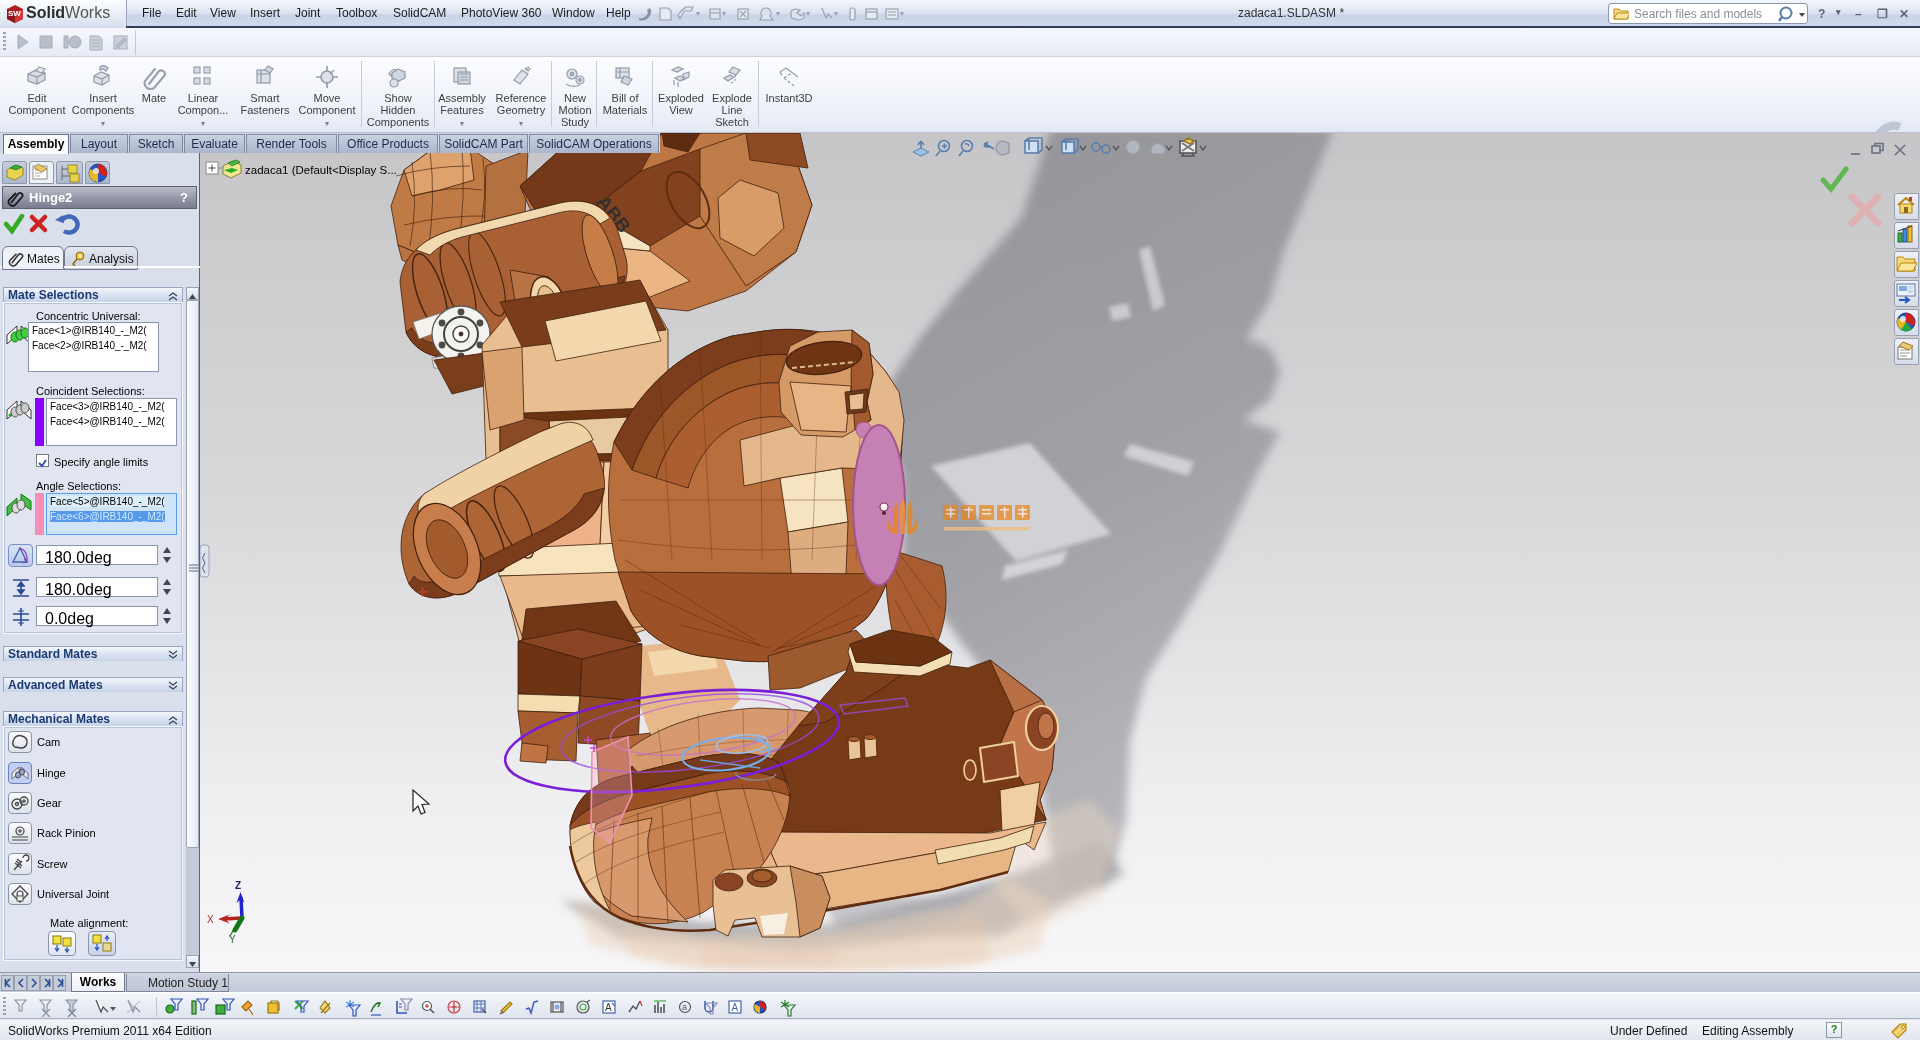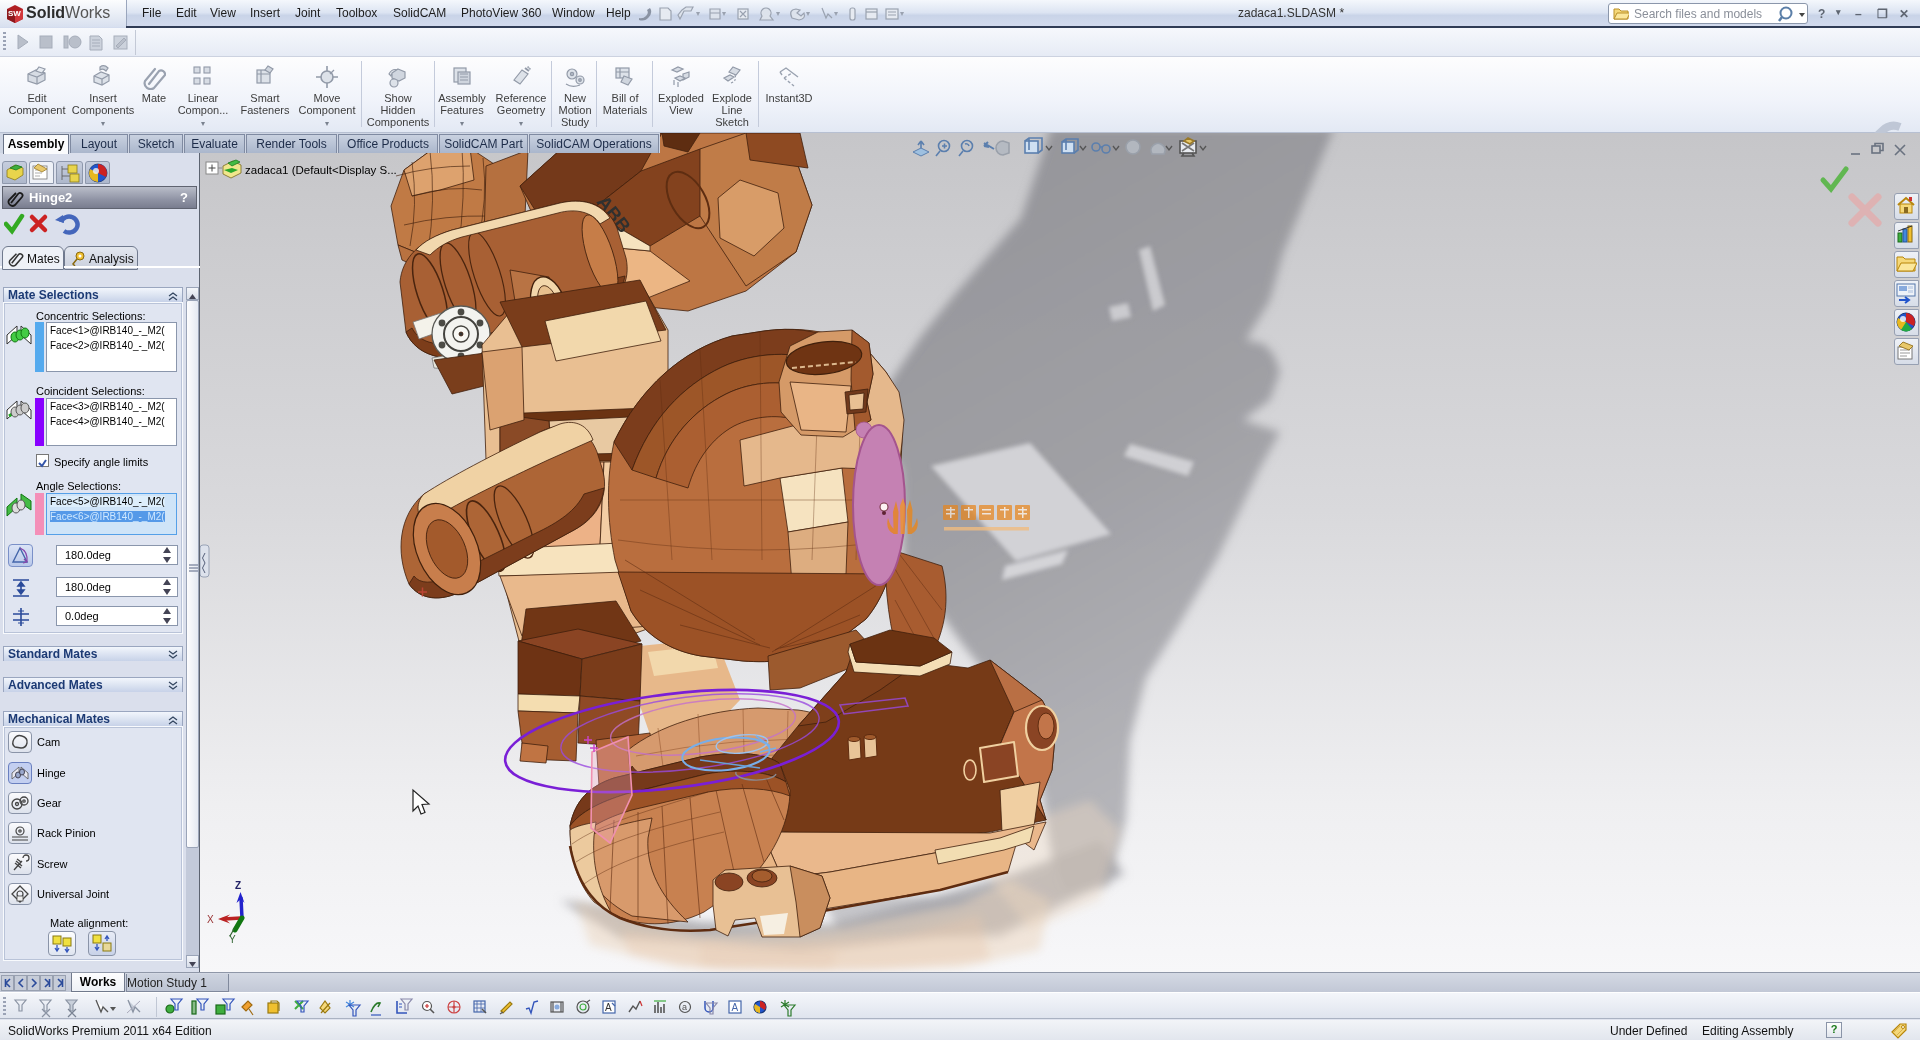--- a/index.html
+++ b/index.html
@@ -34,21 +34,21 @@
 .pmtab { position:absolute; top:8px; width:25px; height:23px; background:linear-gradient(#c6cddd,#aeb8cc); border:1px solid #8e98ac; border-radius:3px 3px 0 0;}
 .pmtab.active { background:#eef1f7; }
 #hingebar { position:absolute; left:2px; top:33px; width:195px; height:23px; background:linear-gradient(#b9bdc9,#8f93a4 60%,#797d8f); border:1px solid #5f6370; color:#fff; font-weight:bold; font-size:13px; }
 .mtab { position:absolute; top:93px; height:24px; border:1px solid #707a8e; border-radius:6px 6px 0 0; font-size:12px; color:#111; }
 #scroller { position:absolute; left:186px; top:287px; width:13px; height:681px; background:#c3cada; }
 .grpheader { position:absolute; left:3px; width:180px; height:15px; background:linear-gradient(#f2f6fc,#c7d2e8); border:1px solid #9aa6bf; border-bottom:none; font-size:12px; font-weight:bold; color:#1c3a74; padding:0px 0 8px 4px; line-height:14px;}
 .grpbody { position:absolute; left:3px; width:180px; background:#e0e5f1; border:1px solid #f8fafd; box-shadow:0 0 0 1px #b9c3d8 inset; }
 .lbl { position:absolute; font-size:11px; color:#000; }
 .listbox { position:absolute; background:#fff; border:1px solid #8a96ac; font-size:10px; color:#000; line-height:15px; padding-left:3px; white-space:nowrap; overflow:hidden;}
 .colorbar { position:absolute; width:9px; }
-.spinbox { position:absolute; left:36px; width:122px; height:20px; background:#fff; border:1px solid #8a96ac; font-size:11px; color:#000; padding:3px 0 0 8px;margin-left:20px; }
+.spinbox { position:absolute; left:36px; width:122px; height:20px; background:#fff; border:1px solid #8a96ac; font-size:16px; color:#000; padding:3px 0 0 8px; }
 .mmbtn { position:absolute; left:8px; width:24px; height:22px; background:linear-gradient(#fbfbfd,#dde2ec); border:1px solid #8a94a8; border-radius:4px; }
 .mmlbl { position:absolute; left:37px; font-size:11px; color:#000; }
 
 #bottomtabs { position:absolute; left:0; top:972px; width:1920px; height:20px; background:linear-gradient(#d4d9e4,#c2c8d6); border-top:1px solid #8f97a8;}
 #btoolbar { position:absolute; left:0; top:992px; width:1920px; height:27px; background:linear-gradient(#f4f6fa,#dfe4ee); border-top:1px solid #fff; border-bottom:1px solid #aab2c2;}
 #statusbar { position:absolute; left:0; top:1020px; width:1920px; height:20px; background:linear-gradient(#f2f4f8,#e2e6ee); font-size:12px; color:#111; }
 
 #taskpane { position:absolute; left:1894px; top:193px; width:26px; height:210px; }
 .tpbtn { position:absolute; left:0; width:25px; height:27px; background:linear-gradient(#eef1f6,#d7dde8); border:1px solid #97a0b2; border-radius:3px 0 0 3px; }
 </style>
@@ -689,32 +689,32 @@
           <path d="M7,8 l-4,5 l2,2" stroke="#8a6a10" stroke-width="1.5" fill="none"></path>
         </svg>
       <span style="position:absolute;left:24px;top:5px">Analysis</span>
     </div>
     <div class="abs" style="left:0;top:113px;width:200px;height:2px;background:#fff"></div>
 
     <div class="grpheader" style="top:134px">Mate Selections <svg style="position:absolute;right:4px;top:3px" width="10" height="10" viewBox="0 0 10 10">
           <path d="M1,5 l4,-3 l4,3 M1,9 l4,-3 l4,3" stroke="#33455f" fill="none" stroke-width="1.2"></path>
         </svg></div>
     <div class="grpbody" style="top:149px;height:332px"></div>
-    <div class="lbl" style="left:36px;top:157px">Concentric Selections:</div>
+    <div class="lbl" style="left:36px;top:157px">Concentric Universal:</div>
     <svg class="abs" style="left:5px;top:168px" width="28" height="28" viewBox="0 0 28 28">
       <path d="M2,14 l10,-9 v9 l-10,9 Z" fill="#fff" stroke="#333"></path>
         <path d="M26,14 l-10,-9 v9 l10,9 Z" fill="#fff" stroke="#333"></path>
       <g fill="#44cc44" stroke="#117711">
           <ellipse cx="10" cy="16" rx="4" ry="5"></ellipse>
           <ellipse cx="15" cy="14" rx="4" ry="5"></ellipse>
           <ellipse cx="20" cy="12" rx="4" ry="5"></ellipse>
         </g>
     </svg>
     <div class="colorbar" style="left:35px;top:169px;height:50px;background:#55aaee"></div>
-    <div class="listbox" style="left:46px;top:169px;width:131px;height:50px">Face&lt;1&gt;@IRB140_-_M2(<br>Face&lt;2&gt;@IRB140_-_M2(</div>
+    <div class="listbox" style="left:28px;top:169px;width:131px;height:50px">Face&lt;1&gt;@IRB140_-_M2(<br>Face&lt;2&gt;@IRB140_-_M2(</div>
     <div class="lbl" style="left:36px;top:232px">Coincident Selections:</div>
     <svg class="abs" style="left:5px;top:243px" width="28" height="28" viewBox="0 0 28 28">
       <path d="M2,14 l10,-9 v9 l-10,9 Z" fill="#fff" stroke="#333"></path>
         <path d="M26,14 l-10,-9 v9 l10,9 Z" fill="#fff" stroke="#333"></path>
       <path d="M4,20 l18,-12" stroke="#22aa22" stroke-width="3"></path>
       <g fill="#ccc" stroke="#555">
           <ellipse cx="10" cy="16" rx="4" ry="5"></ellipse>
           <ellipse cx="15" cy="14" rx="4" ry="5"></ellipse>
           <ellipse cx="20" cy="12" rx="4" ry="5"></ellipse>
         </g>
@@ -917,21 +917,21 @@
         <g stroke="#2a4a9a" stroke-width="1.6" fill="none">
           <path d="M9,4 l-4,4 l4,4 M4.5,4 v8"></path>
           <path d="M22,4 l-4,4 l4,4"></path>
           <path d="M31,4 l4,4 l-4,4"></path>
           <path d="M44,4 l4,4 l-4,4 M48.5,4 v8"></path>
           <path d="M57,4 l4,4 l-4,4 M61.5,4 v8"></path>
         </g>
       </g>
     </svg>
     <div class="abs" style="left:71px;top:0px;width:54px;height:19px;background:linear-gradient(#fdfdfe,#eef1f6);border:1px solid #70798c;border-top:none;font-size:12px;font-weight:bold;text-align:center;padding-top:2px">Works</div>
-    <div class="abs" style="left:126px;top:1px;width:103px;height:18px;background:linear-gradient(#cdd3df,#bdc4d3);border:1px solid #80899c;border-top:none;font-size:12px;color:#222;text-align:left;padding-top:2px">Motion Study 1</div>
+    <div class="abs" style="left:126px;top:1px;width:103px;height:18px;background:linear-gradient(#cdd3df,#bdc4d3);border:1px solid #80899c;border-top:none;font-size:12px;color:#222;text-align:right;padding-top:2px">Motion Study 1</div>
   </div>
   <div id="btoolbar">
     <div class="abs" style="left:3px;top:4px;width:3px;height:19px;background:repeating-linear-gradient(#9aa2b5 0 2px, transparent 2px 4px)"></div>
     <svg class="abs" style="left:10px;top:2px" width="790px" height="24" viewBox="0 0 790 24">
       <defs>
         <g id="fun">
             <path d="M0,0 h11 l-4,5 v6 h-3 v-6 Z"></path>
           </g>
       </defs>
       <g>

